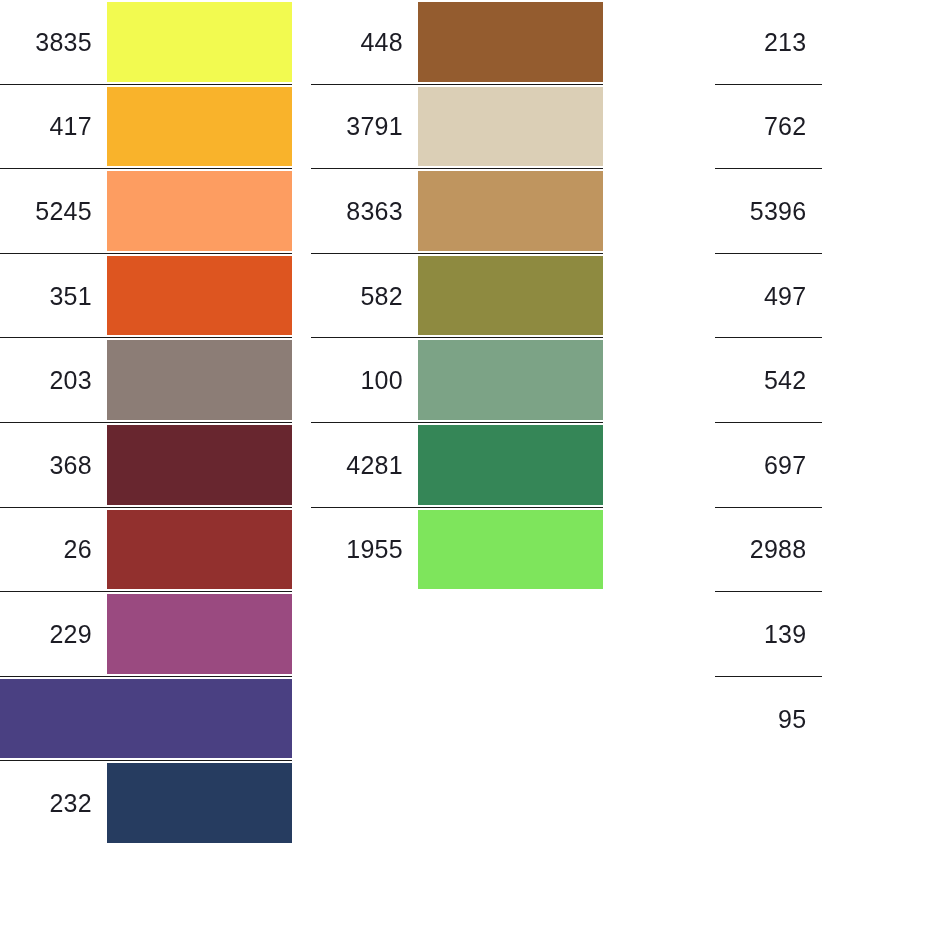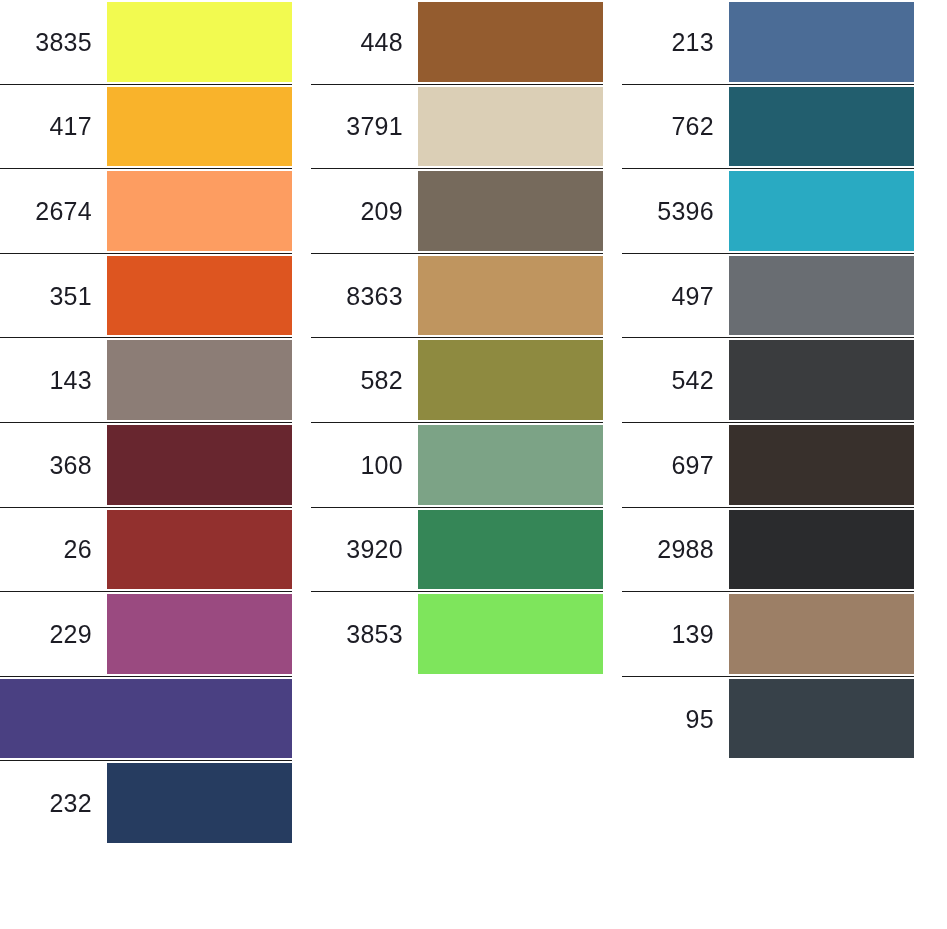--- a/index.html
+++ b/index.html
@@ -20,20 +20,21 @@
     align-items: flex-start;
   }
   .column {
     display: flex;
     flex-direction: column;
     width: 292px;
     margin-right: 19px;
   }
   .column:last-child {
     margin-right: 0;
+    align-items: center;
   }
   .swatch-row {
     display: flex;
     align-items: stretch;
     height: 84.6px;
     position: relative;
   }
   .swatch-row::after {
     content: "";
     position: absolute;
@@ -71,29 +72,29 @@
     <div class="column">
       <div class="swatch-row">
         <div class="row-label">3835</div>
         <div class="row-color" style="background: rgb(242, 250, 80);"></div>
       </div>
       <div class="swatch-row">
         <div class="row-label">417</div>
         <div class="row-color" style="background: rgb(249, 179, 43);"></div>
       </div>
       <div class="swatch-row">
-        <div class="row-label">2674</div>
+        <div class="row-label">5245</div>
         <div class="row-color" style="background: rgb(253, 157, 97);"></div>
       </div>
       <div class="swatch-row">
         <div class="row-label">351</div>
         <div class="row-color" style="background: rgb(221, 85, 32);"></div>
       </div>
       <div class="swatch-row">
-        <div class="row-label">143</div>
+        <div class="row-label">203</div>
         <div class="row-color" style="background: rgb(140, 125, 118);"></div>
       </div>
       <div class="swatch-row">
         <div class="row-label">368</div>
         <div class="row-color" style="background: rgb(104, 38, 47);"></div>
       </div>
       <div class="swatch-row">
         <div class="row-label">26</div>
         <div class="row-color" style="background: rgb(146, 48, 46);"></div>
       </div>
@@ -112,41 +113,37 @@
     <div class="column">
       <div class="swatch-row">
         <div class="row-label">448</div>
         <div class="row-color" style="background: rgb(148, 92, 47);"></div>
       </div>
       <div class="swatch-row">
         <div class="row-label">3791</div>
         <div class="row-color" style="background: rgb(219, 207, 182);"></div>
       </div>
       <div class="swatch-row">
-        <div class="row-label">209</div>
-        <div class="row-color" style="background: rgb(118, 106, 92);"></div>
-      </div>
-      <div class="swatch-row">
         <div class="row-label">8363</div>
         <div class="row-color" style="background: rgb(191, 149, 95);"></div>
       </div>
       <div class="swatch-row">
         <div class="row-label">582</div>
         <div class="row-color" style="background: rgb(142, 138, 64);"></div>
       </div>
       <div class="swatch-row">
         <div class="row-label">100</div>
         <div class="row-color" style="background: rgb(124, 163, 134);"></div>
       </div>
       <div class="swatch-row">
-        <div class="row-label">3920</div>
+        <div class="row-label">4281</div>
         <div class="row-color" style="background: rgb(53, 134, 87);"></div>
       </div>
       <div class="swatch-row">
-        <div class="row-label">3853</div>
+        <div class="row-label">1955</div>
         <div class="row-color" style="background: rgb(126, 229, 92);"></div>
       </div>
     </div>
     <div class="column">
       <div class="swatch-row">
         <div class="row-label">213</div>
         <div class="row-color" style="background: rgb(75, 108, 150);"></div>
       </div>
       <div class="swatch-row">
         <div class="row-label">762</div>

